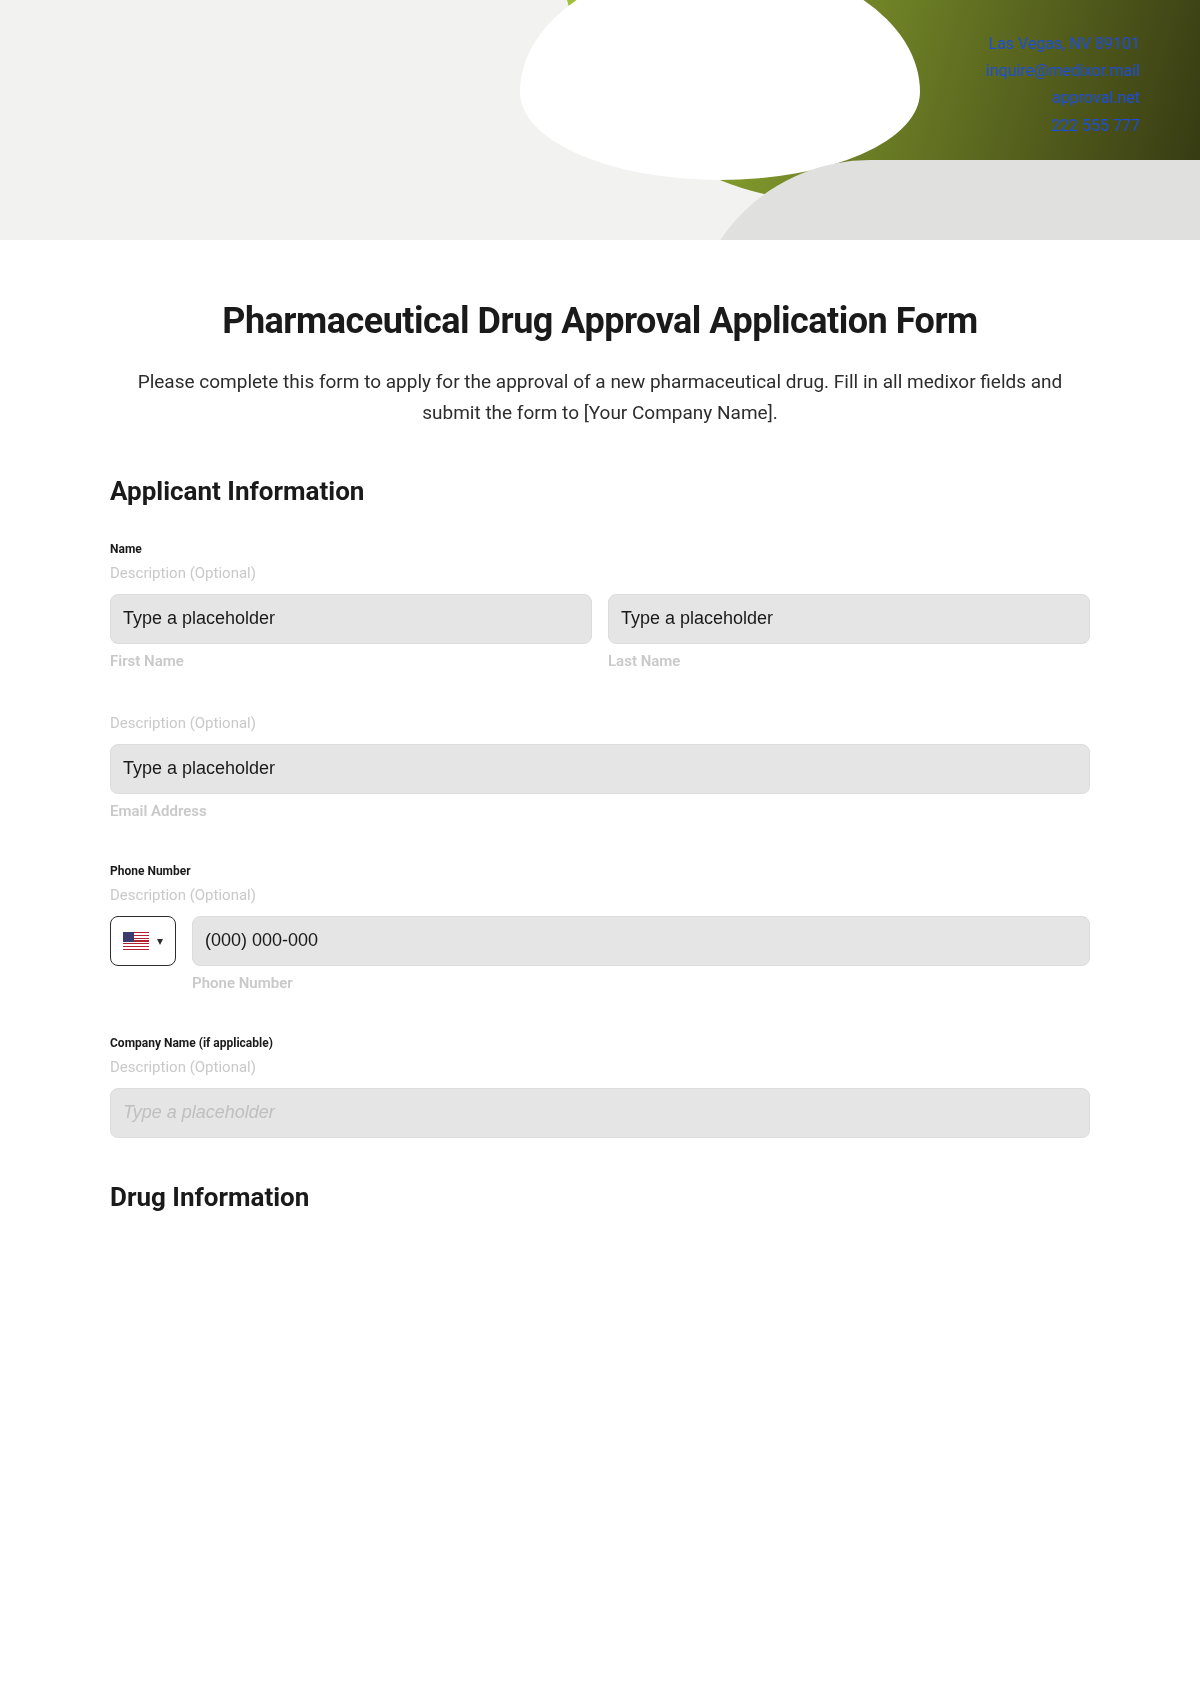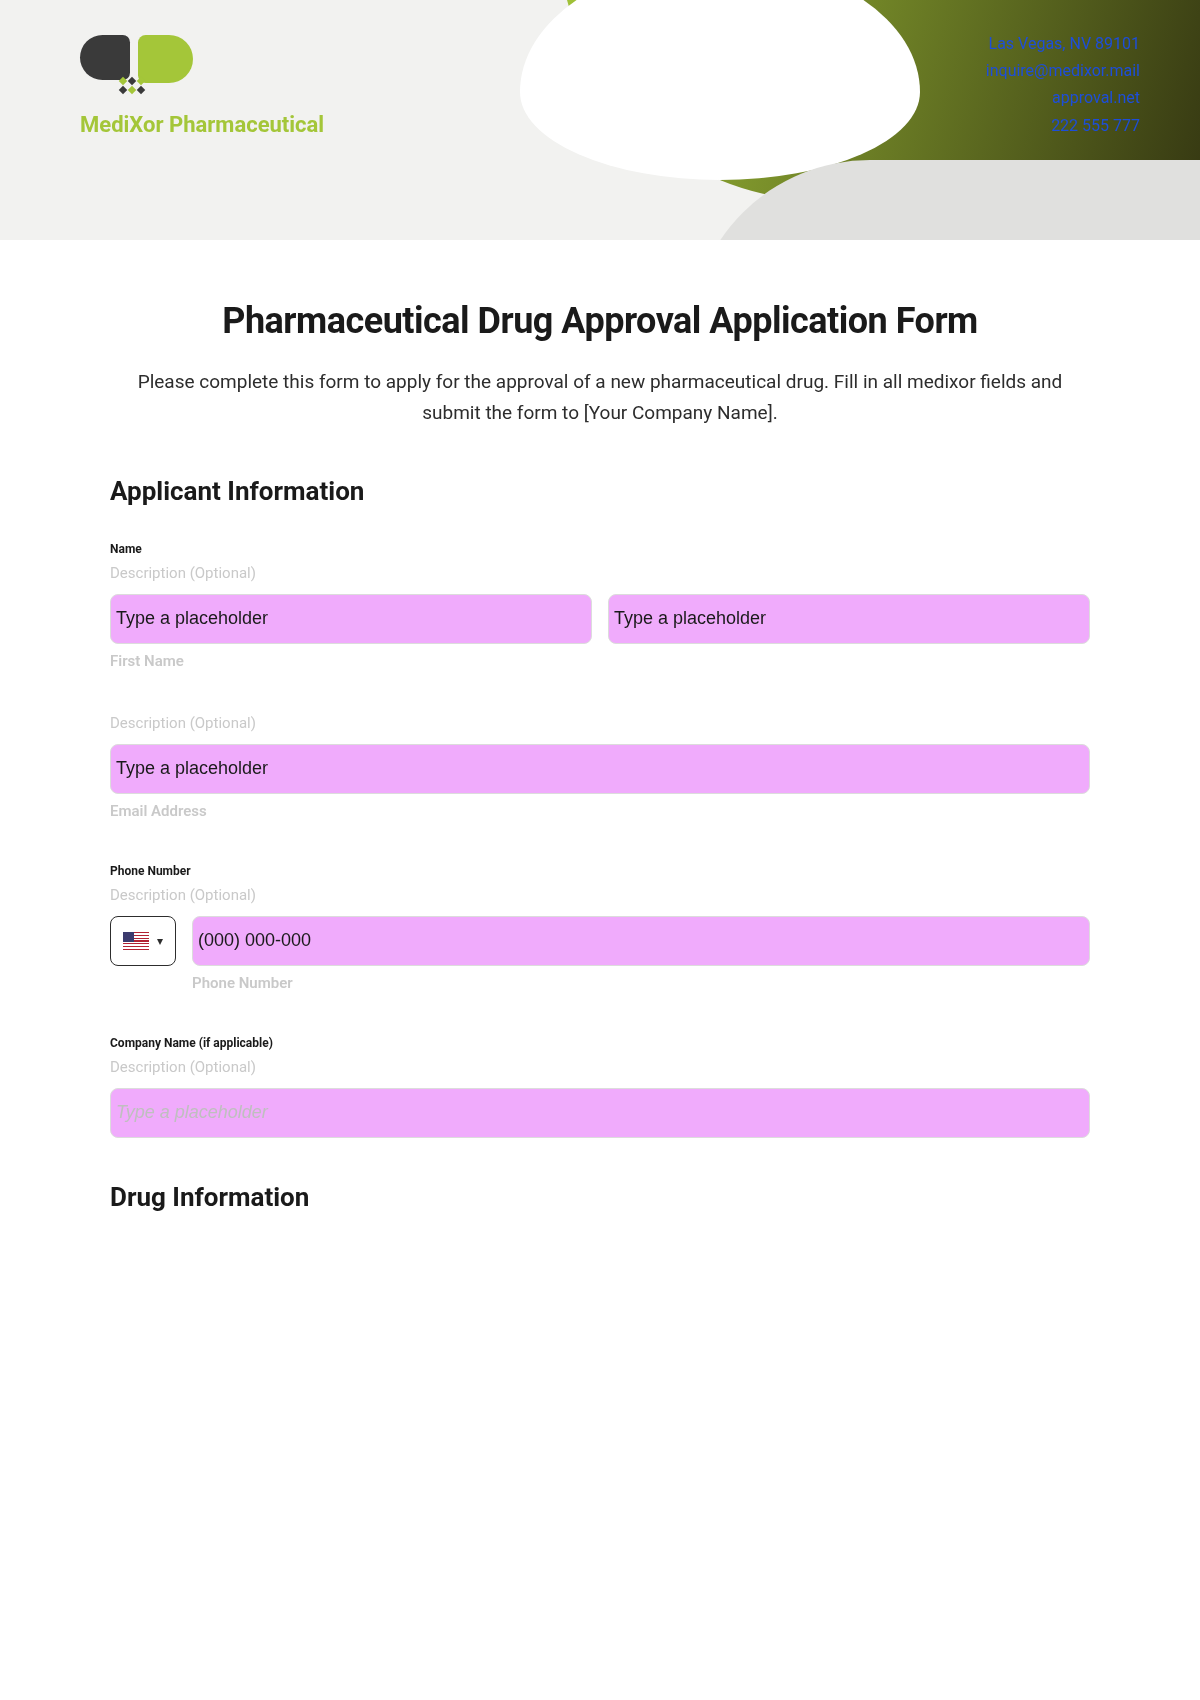--- a/index.html
+++ b/index.html
@@ -145,25 +145,25 @@
     .field-row {
       display: flex;
       gap: 16px;
     }
     .field-col {
       flex: 1;
     }
     .text-input {
       width: 100%;
       height: 50px;
-      padding: 0 5px;
+      padding: 0 12px;
       font-size: 18px;
       border: 1px solid #dcdcdc;
       border-radius: 8px;
-      background: #f0abfc;
+      background: #e5e5e5;
       color: #1a1a1a;
     }
     .text-input::placeholder {
       color: #bfbfbf;
       font-style: italic;
     }
     .text-input.filled {
       color: #1a1a1a;
     }
     .sub-label {
@@ -225,35 +225,20 @@
     }
   </style>
 </head>
 <body>
 
 <div class="header">
   <div class="header-blob-green"></div>
   <div class="header-blob-white"></div>
   <div class="header-blob-gray"></div>
 
-  <div class="logo-section">
-    <div class="logo-icon">
-      <div class="pill-left"></div>
-      <div class="pill-right"></div>
-      <div class="dots">
-        <div class="dot green"></div>
-        <div class="dot dark"></div>
-        <div class="dot green"></div>
-        <div class="dot dark"></div>
-        <div class="dot green"></div>
-        <div class="dot dark"></div>
-      </div>
-    </div>
-    <div class="logo-text">MediXor Pharmaceutical</div>
-  </div>
 
   <div class="header-contact">
     <div>Las Vegas, NV 89101</div>
     <div>inquire@medixor.mail</div>
     <div>approval.net</div>
     <div>222 555 777</div>
   </div>
 </div>
 
 <div class="content">
@@ -265,20 +250,21 @@
   <div class="field-group">
     <div class="field-label">Name</div>
     <div class="field-desc">Description (Optional)</div>
     <div class="field-row">
       <div class="field-col">
         <input class="text-input filled" type="text" value="Type a placeholder" style="">
         <div class="sub-label">First Name</div>
       </div>
       <div class="field-col">
         <input class="text-input filled" type="text" value="Type a placeholder" style="">
+        <div class="sub-label">Last Name</div>
       </div>
     </div>
   </div>
 
   <div class="field-group">
     <div class="field-desc">Description (Optional)</div>
     <input class="text-input filled" type="text" value="Type a placeholder" style="">
     <div class="sub-label">Email Address</div>
   </div>
 

